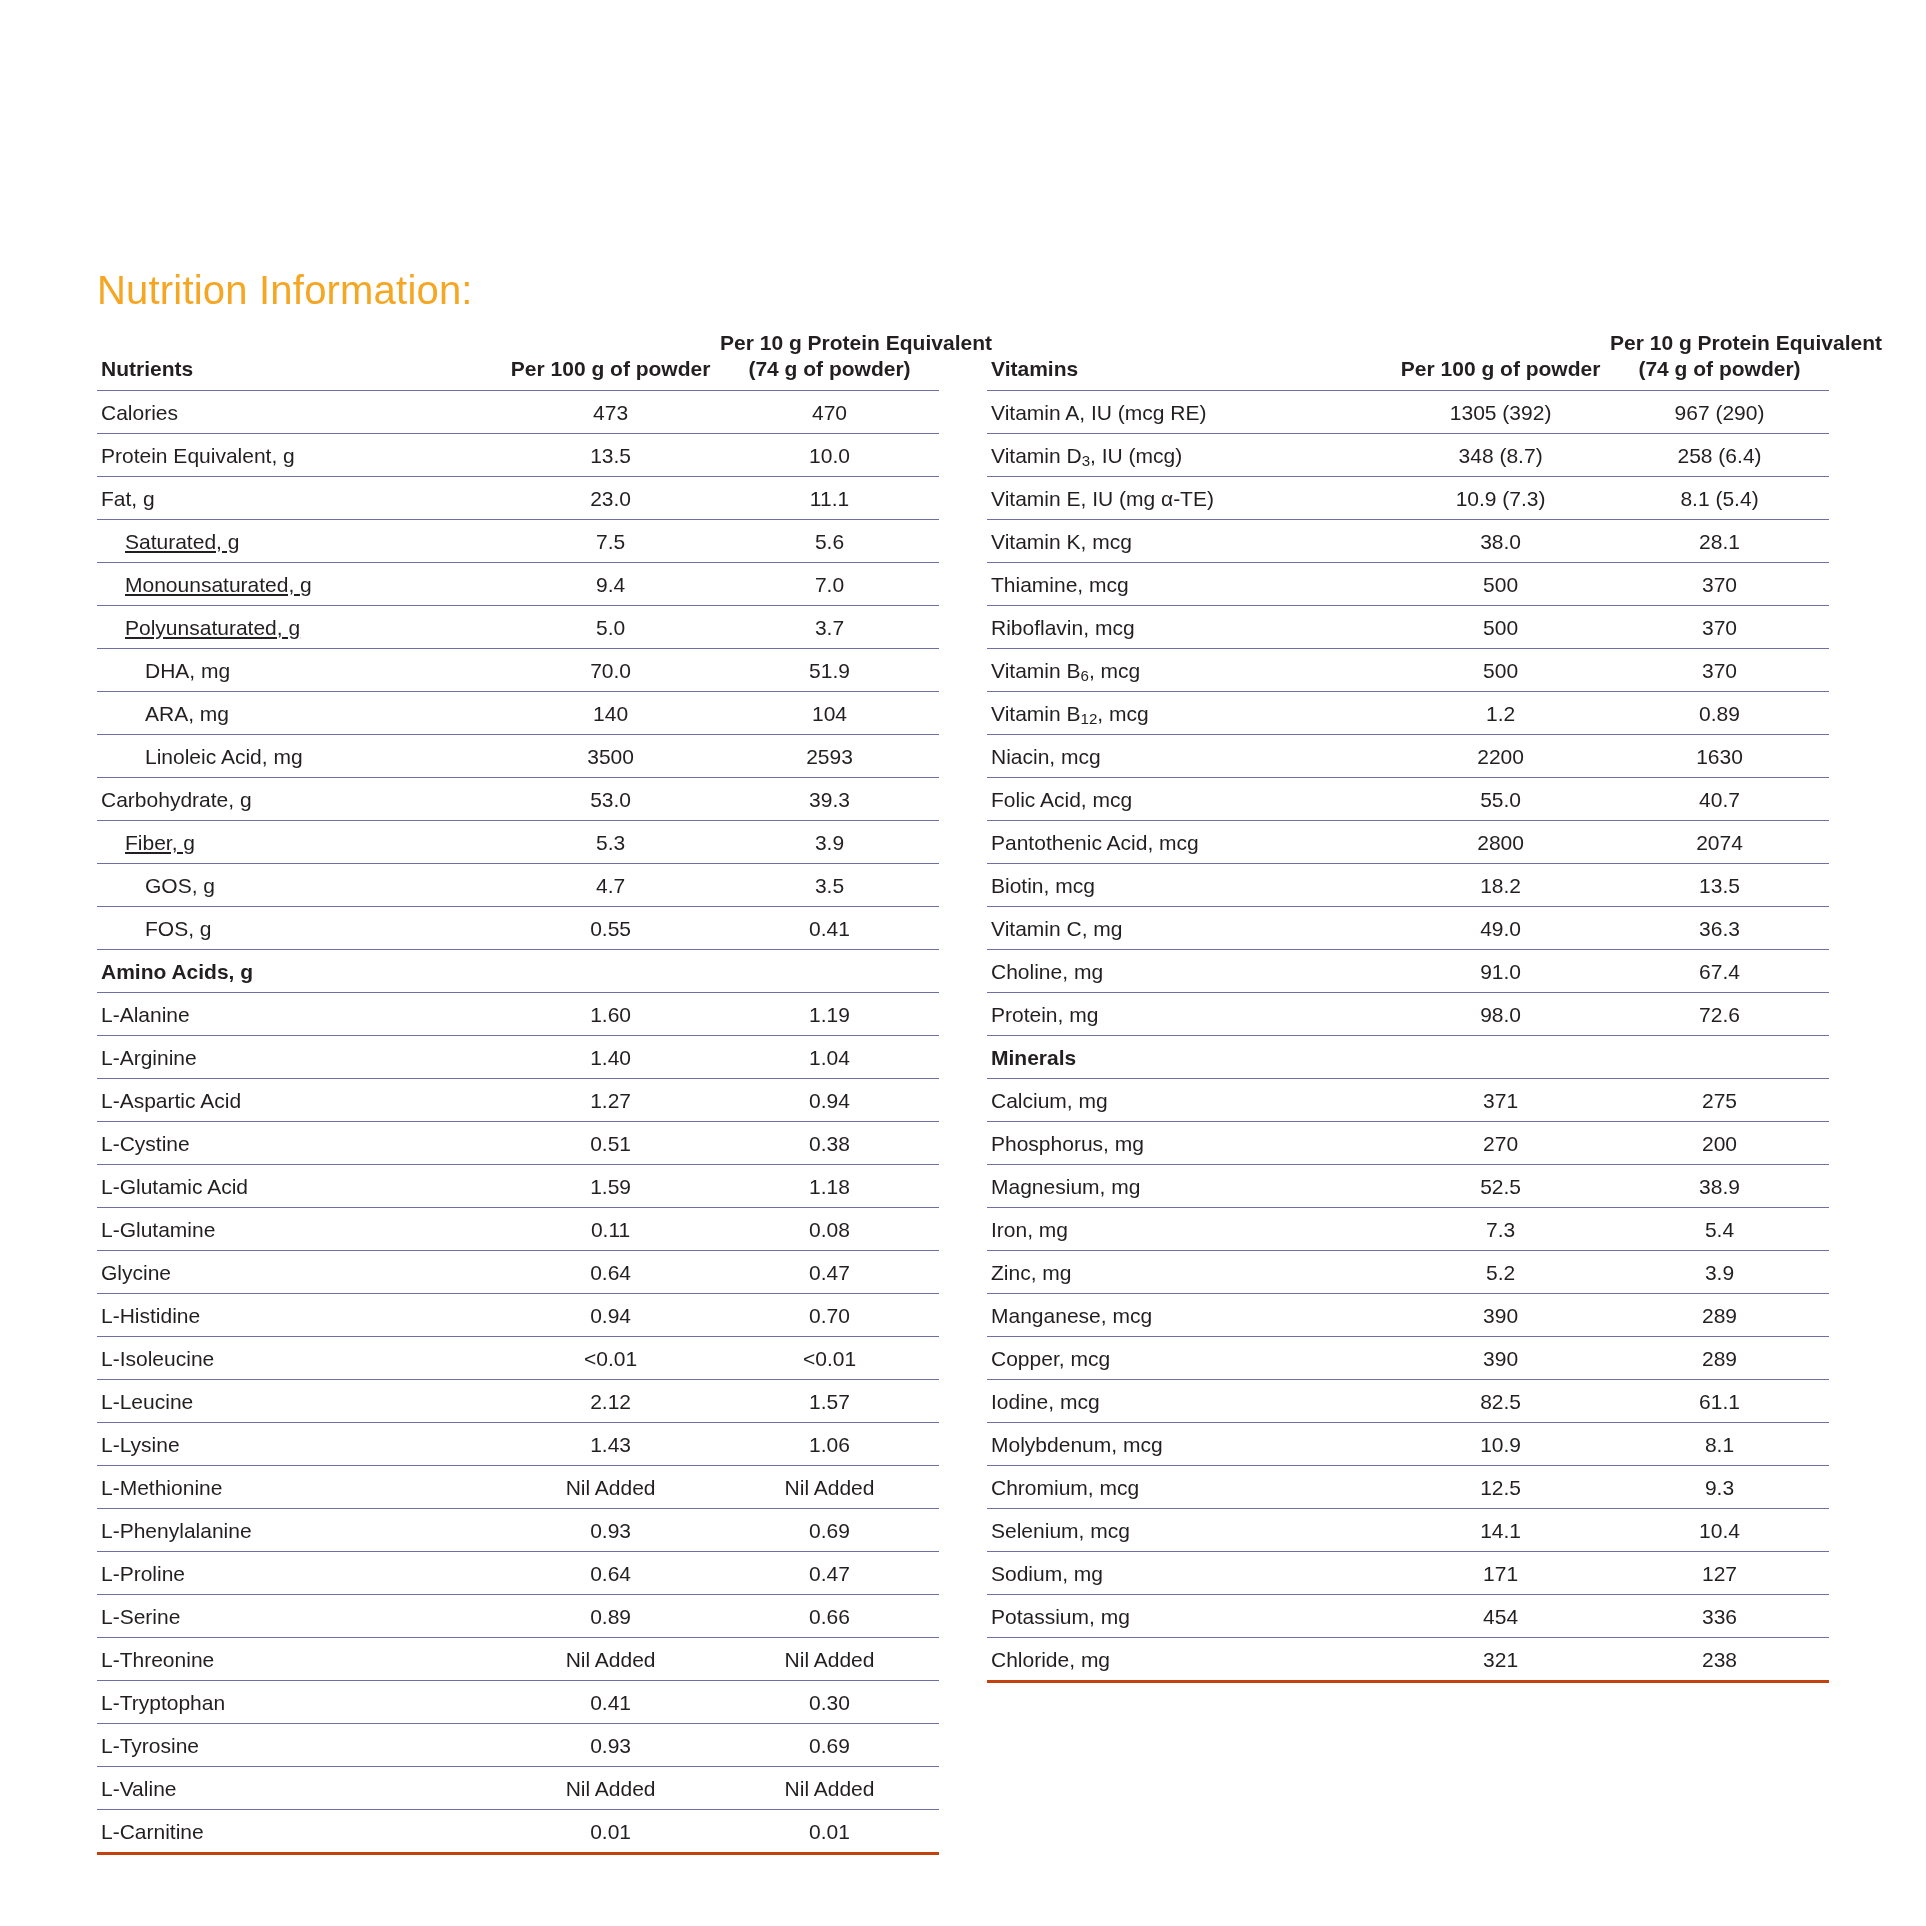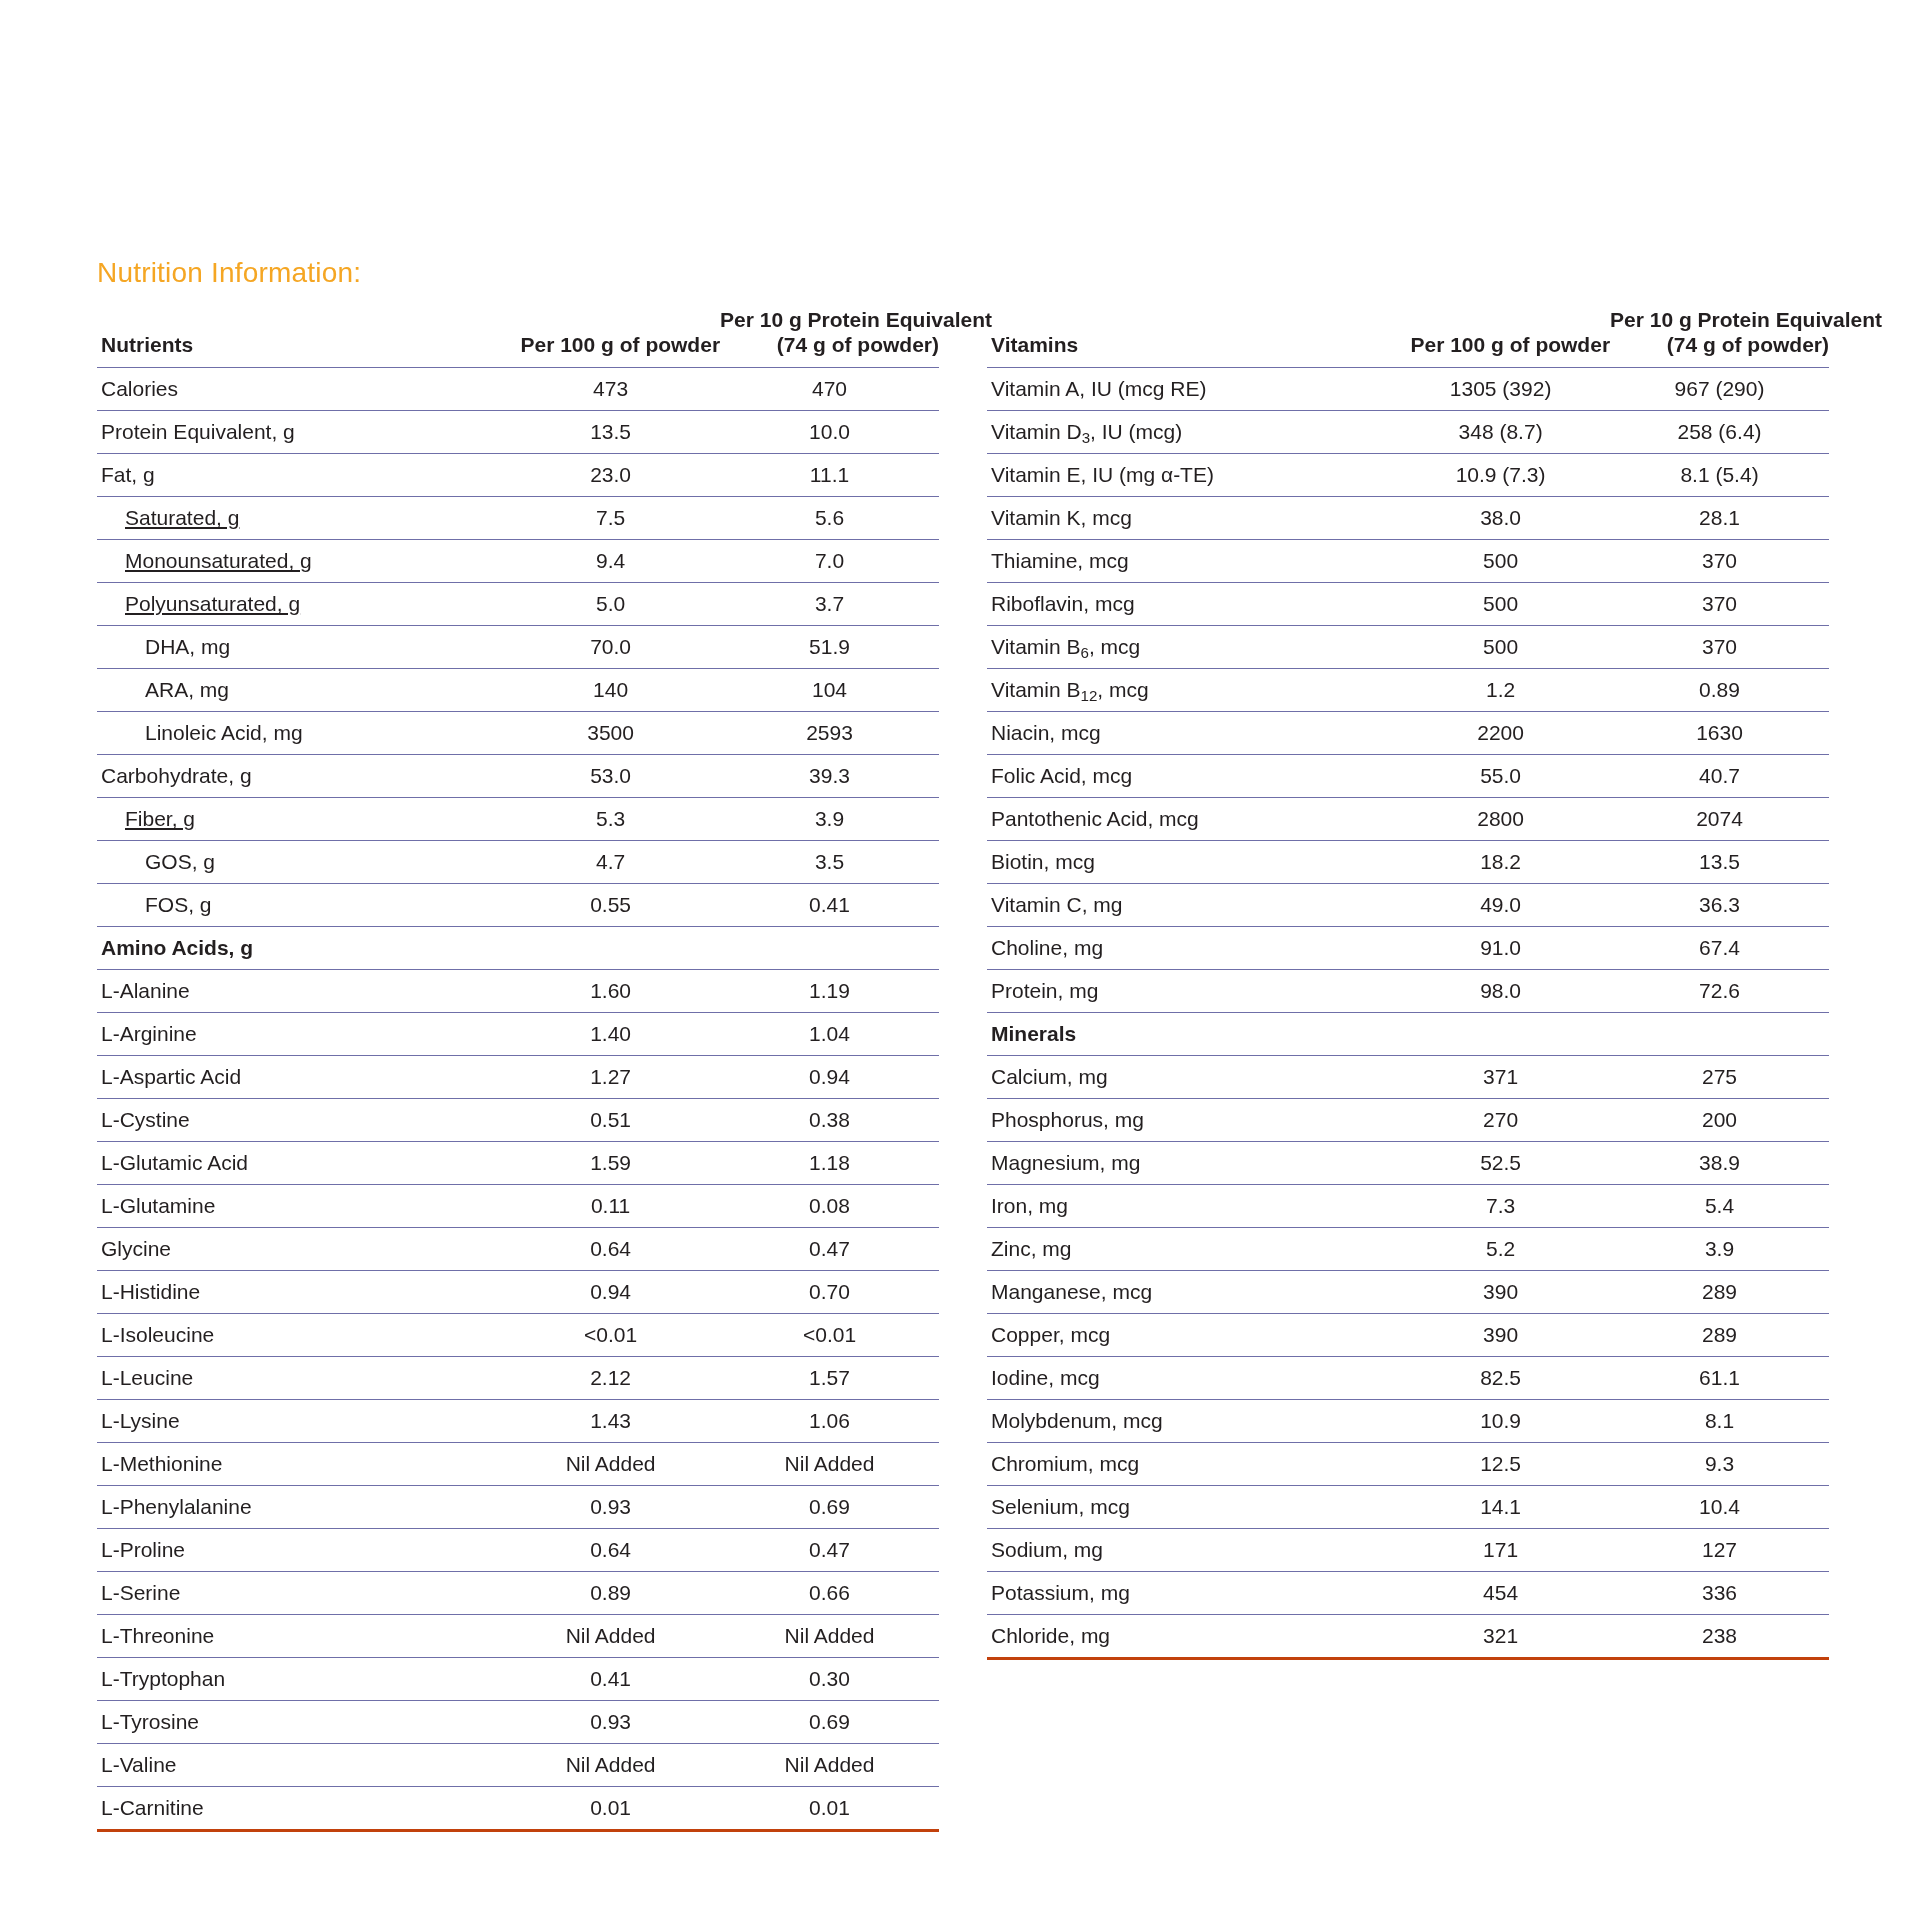--- a/index.html
+++ b/index.html
@@ -19,24 +19,24 @@
     position: absolute;
     left: 0;
     top: 0;
     width: 1927px;
     height: 1927px;
     box-sizing: border-box;
     padding: 252px 69px 0 97px;
   }
   .title {
     color: #f5a623;
-    font-size: 28px;
+    font-size: 40px;
     font-weight: 400;
     letter-spacing: 0.2px;
-    margin: 6px 0 18px 0;
+    margin: 16px 0 18px 0;
     line-height: 1.1;
   }
   .tables {
     display: flex;
     flex-direction: row;
     gap: 48px;
     align-items: flex-start;
   }
   .col {
     width: 842px;
@@ -57,21 +57,21 @@
     color: #231f20;
     padding: 0 0 9px 0;
     vertical-align: bottom;
     line-height: 1.22;
   }
   thead th.h-name {
     text-align: left;
     padding-left: 4px;
   }
   thead th.h-val {
-    text-align: right;
+    text-align: center;
   }
   tbody td {
     font-size: 21px;
     font-weight: 400;
     color: #231f20;
     border-top: 1px solid #6f6fa8;
     padding: 6px 0 6px 0;
     height: 30px;
     line-height: 1.2;
   }

